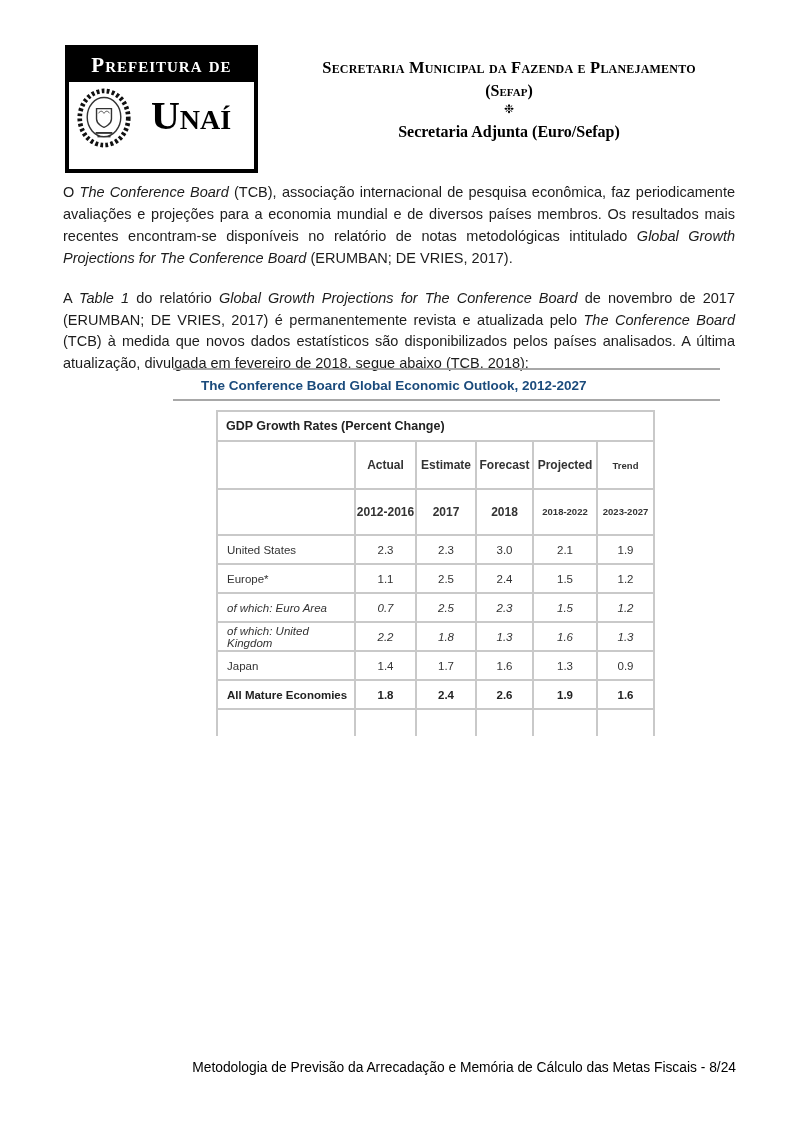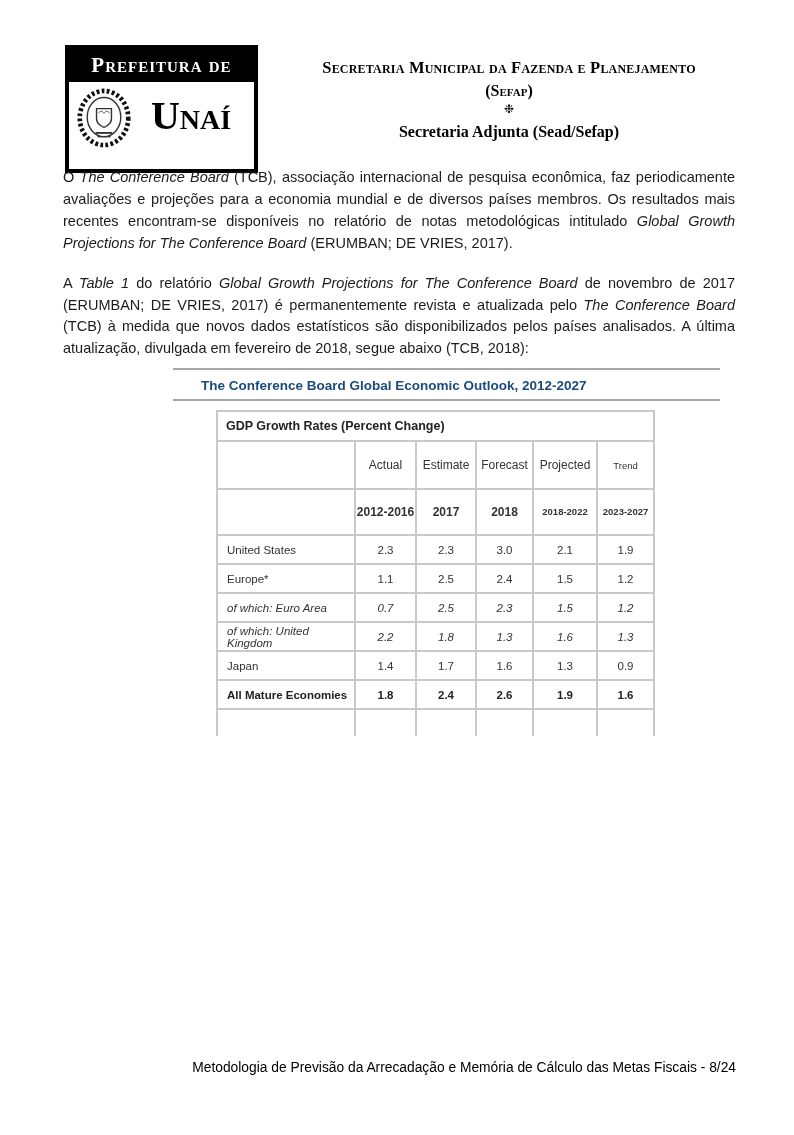--- a/index.html
+++ b/index.html
@@ -32,40 +32,40 @@
     position:absolute; left:278px; top:58px; width:462px; text-align:center;
     font-family:"Liberation Serif", serif; color:#000;
   }
   .org-line1 { font-variant:small-caps; font-weight:700; font-size:16.5px; letter-spacing:.2px; }
   .org-line2 { font-variant:small-caps; font-weight:700; font-size:16px; margin-top:4px; }
   .ornament  { font-size:12px; margin-top:2px; line-height:14px; }
   .org-line3 { font-weight:700; font-size:16px; margin-top:7px; }
 
   
   .body-text {
-    position:absolute; left:63px; top:167px; width:672px;
+    position:absolute; left:63px; top:182px; width:672px;
     font-size:14.5px; line-height:21.9px; text-align:justify; color:#1c1c1c;
   }
   .body-text p + p { margin-top:18px; }
   .it { font-style:italic; }
 
   
   .table-section { position:absolute; left:173px; top:368px; width:547px; }
   .rule { height:2px; background:#a8a8a8; }
   .table-title { margin:8px 0 6px 3px; font-size:13.5px; font-weight:700; }
   .table-clip { margin:9px 0 0 3px; height:326px; overflow:hidden;padding-left:40px; }
 
   table { border-collapse:collapse; table-layout:fixed; width:437px; background:#fff; }
   th, td { border:2px solid #c9c9c9; color:#333; font-weight:400; }
   th.caption {
     text-align:left; padding:6px 8px; height:30px;
     font-size:12.5px; font-weight:700; color:#222;
   }
   th.corner { height:31px; }
-  th.group  { height:48px; font-size:12px; font-weight:400; text-align:center; }
+  th.group  { height:48px; font-size:12px; font-weight:700; text-align:center; }
   th.period { height:46px; font-size:12px; font-weight:700; text-align:center; line-height:1.35; }
   th.small  { font-size:9.5px; }
   td.label  { text-align:left; padding-left:9px; font-size:11.5px; height:29px; }
   td.val    { text-align:center; font-size:11.5px; height:29px; }
   tr.italic td { font-style:italic; }
   tr.bold td   { font-weight:700; color:#222; }
   tbody tr:last-child td { height:40px; }
 
   
   .footer {
@@ -90,21 +90,21 @@
         <line x1="23" y1="53" x2="37" y2="53" stroke="#333" stroke-width="1.5"></line>
       </svg>
       <div class="logo-name">Unaí</div>
     </div>
   </div>
 
   <div class="header-right">
     <div class="org-line1">Secretaria Municipal da Fazenda e Planejamento</div>
     <div class="org-line2">(Sefap)</div>
     <div class="ornament">❉</div>
-    <div class="org-line3">Secretaria Adjunta (Sead/Sefap)</div>
+    <div class="org-line3">Secretaria Adjunta (Euro/Sefap)</div>
   </div>
 
   <div class="body-text">
     <p><span>O </span><span class="it">The Conference Board</span><span> (TCB), associação internacional de pesquisa econômica, faz periodicamente avaliações e projeções para a economia mundial e de diversos países membros. Os resultados mais recentes encontram-se disponíveis no relatório de notas metodológicas intitulado </span><span class="it">Global Growth Projections for The Conference Board</span><span> (ERUMBAN; DE VRIES, 2017).</span></p>
     <p><span>A </span><span class="it">Table 1</span><span> do relatório </span><span class="it">Global Growth Projections for The Conference Board</span><span> de novembro de 2017 (ERUMBAN; DE VRIES, 2017) é permanentemente revista e atualizada pelo </span><span class="it">The Conference Board</span><span> (TCB) à medida que novos dados estatísticos são disponibilizados pelos países analisados. A última atualização, divulgada em fevereiro de 2018, segue abaixo (TCB, 2018):</span></p>
   </div>
 
   <div class="table-section">
     <div class="rule"></div>
     <div class="table-title" style="color: rgb(27, 75, 124); margin-left: 28px;">The Conference Board Global Economic Outlook, 2012-2027</div>

